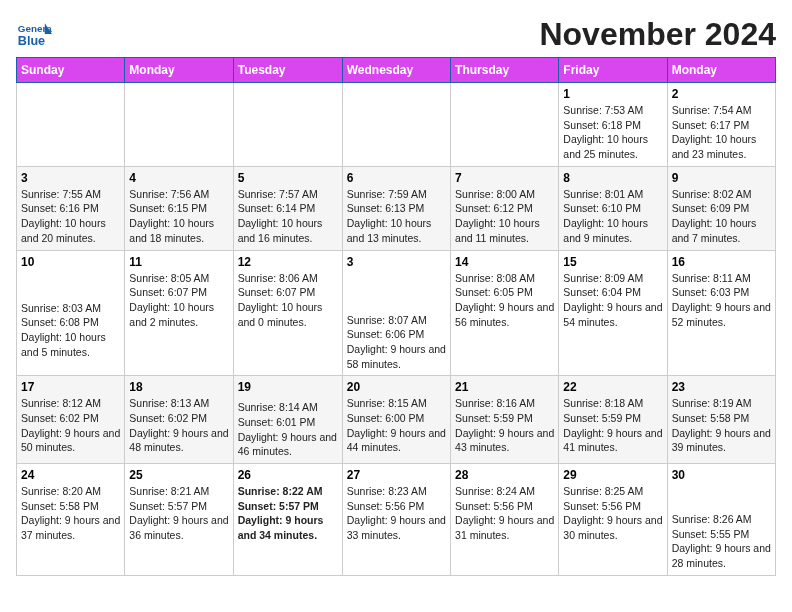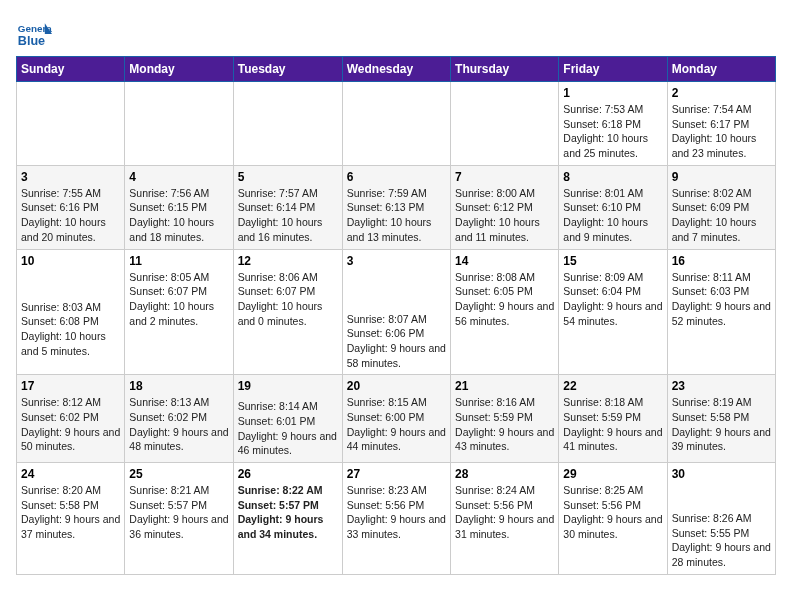--- a/index.html
+++ b/index.html
@@ -38,21 +38,21 @@
     .location-title {
       font-size: 15px;
       color: #444;
     }
     table {
       width: 100%;
       border-collapse: collapse;
       font-size: 11px;
     }
     thead tr th {
-      background: #4c1d95;
+      background: #d946ef;
       color: #fff;
       padding: 5px 4px;
       text-align: left;
       font-size: 12px;
       font-weight: bold;
       border: 1px solid #1a5fa8;
     }
     tbody tr td {
       vertical-align: top;
       border: 1px solid #ccc;
@@ -81,20 +81,21 @@
 
 <div class="header-logo">
   <div class="logo">
     <svg class="logo-icon" viewBox="0 0 40 40" xmlns="http://www.w3.org/2000/svg">
       <text x="2" y="18" font-size="11" fill="#1a5fa8" font-family="Arial" font-weight="bold">General</text>
       <text x="2" y="32" font-size="14" fill="#1a5fa8" font-family="Arial" font-weight="bold">Blue</text>
       <polygon points="32,8 40,20 32,20" fill="#1a5fa8"></polygon>
     </svg>
   </div>
   <div class="title-block">
+    <div class="month-title">November 2024</div>
   </div>
 </div>
 
 <table>
   <thead>
     <tr id="header-row">
         <th>Sunday</th>
         <th>Monday</th>
         <th>Tuesday</th>
         <th>Wednesday</th>

